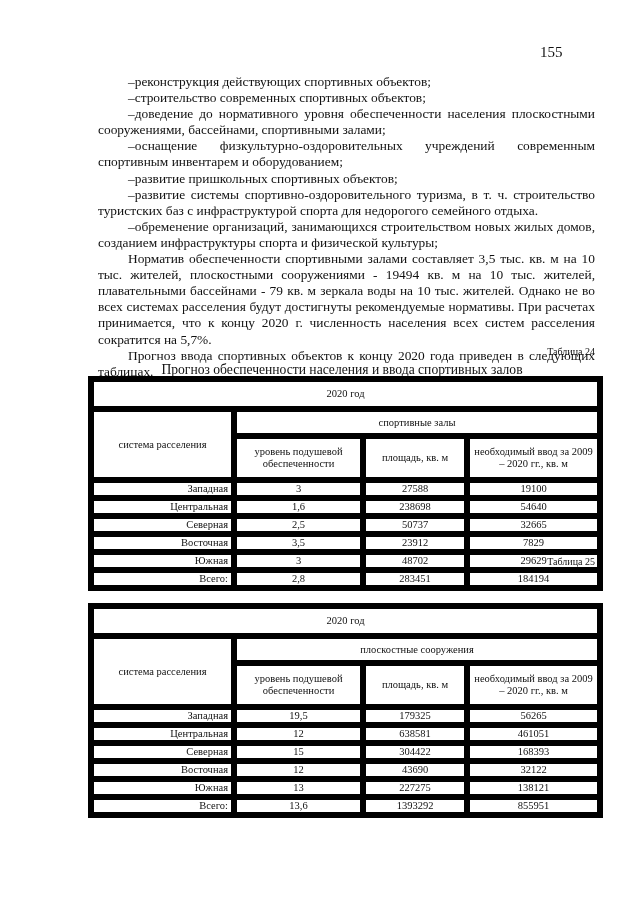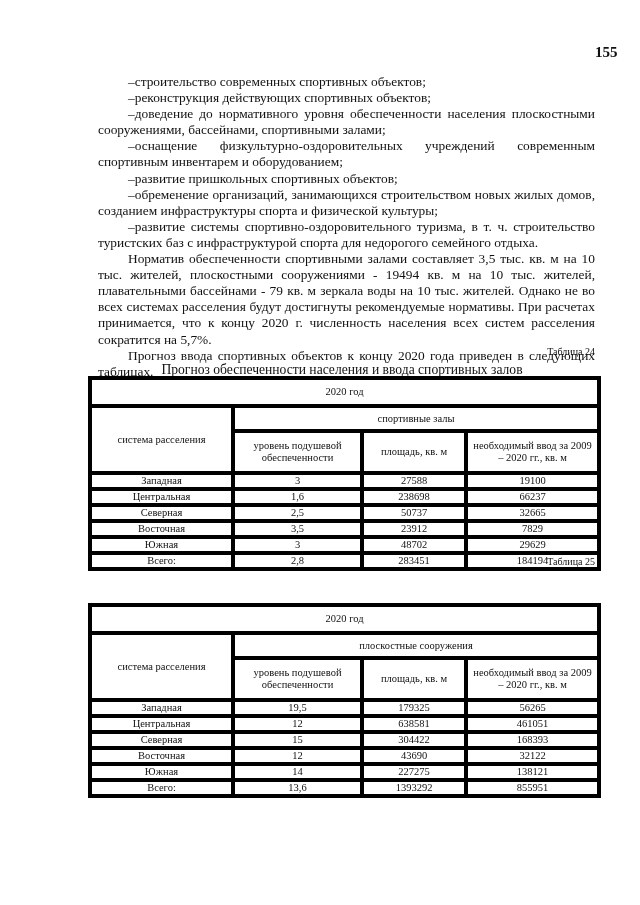--- a/index.html
+++ b/index.html
@@ -11,23 +11,23 @@
       width: 640px;
       height: 905px;
       position: relative;
       overflow: hidden;
       font-family: "Liberation Serif", "DejaVu Serif", serif;
       color: #111111;
     }
     .page-number {
       position: absolute;
       top: 44px;
-      left: 595px;
+      left: 540px;
       font-size: 15px;
-      font-weight: bold;
+      font-weight: normal;
     }
     .body-text {
       position: absolute;
       top: 74px;
       left: 98px;
       width: 497px;
       font-size: 13.4px;
       line-height: 16.1px;
       text-align: justify;
     }
@@ -51,45 +51,45 @@
     }
     table.data {
       position: absolute;
       left: 88px;
       width: 509px;
       border-collapse: collapse;
       font-size: 10.5px;
       table-layout: fixed;
     }
     table.data td {
-      border: 4px solid #000000;
+      border: 6px solid #000000;
       padding: 0 3px;
       text-align: center;
       vertical-align: middle;
       line-height: 12px;
     }
     table.data tr.r-year td { height: 24px; }
     table.data tr.r-group td { height: 21px; }
     table.data tr.r-sub td { height: 38px; }
     table.data tr.r-data td { height: 12px; line-height: 12px; }
-    table.data td.left { text-align: center; padding-left: 3px; }
+    table.data td.left { text-align: right; padding-left: 3px; }
   </style>
 </head>
 <body>
 
 <div class="page-number">155</div>
 
 <div class="body-text">
+  <p>–реконструкция действующих спортивных объектов;</p>
   <p>–строительство современных спортивных объектов;</p>
-  <p>–реконструкция действующих спортивных объектов;</p>
   <p>–доведение до нормативного уровня обеспеченности населения плоскостными сооружениями, бассейнами, спортивными залами;</p>
   <p>–оснащение физкультурно-оздоровительных учреждений современным спортивным инвентарем и оборудованием;</p>
   <p>–развитие пришкольных спортивных объектов;</p>
+  <p>–развитие системы спортивно-оздоровительного туризма, в т. ч. строительство туристских баз с инфраструктурой спорта для недорогого семейного отдыха.</p>
   <p>–обременение организаций, занимающихся строительством новых жилых домов, созданием инфраструктуры спорта и физической культуры;</p>
-  <p>–развитие системы спортивно-оздоровительного туризма, в т. ч. строительство туристских баз с инфраструктурой спорта для недорогого семейного отдыха.</p>
   <p>Норматив обеспеченности спортивными залами составляет 3,5 тыс. кв. м на 10 тыс. жителей, плоскостными сооружениями - 19494 кв. м на 10 тыс. жителей, плавательными бассейнами - 79 кв. м зеркала воды на 10 тыс. жителей. Однако не во всех системах расселения будут достигнуты рекомендуемые нормативы. При расчетах принимается, что к концу 2020 г. численность населения всех систем расселения сократится на 5,7%.</p>
   <p>Прогноз ввода спортивных объектов к концу 2020 года приведен в следующих таблицах.</p>
 </div>
 
 <div class="table-caption" style="top:346px;">Таблица 24</div>
 <div class="table-title" style="top:362px;">Прогноз обеспеченности населения и ввода спортивных залов</div>
 
 <table class="data" style="top:376px;">
   <colgroup>
     <col style="width:143px">
@@ -113,21 +113,21 @@
   <tr class="r-data">
     <td class="left">Западная</td>
     <td>3</td>
     <td>27588</td>
     <td>19100</td>
   </tr>
   <tr class="r-data">
     <td class="left">Центральная</td>
     <td>1,6</td>
     <td>238698</td>
-    <td>66237</td>
+    <td>54640</td>
   </tr>
   <tr class="r-data">
     <td class="left">Северная</td>
     <td>2,5</td>
     <td>50737</td>
     <td>32665</td>
   </tr>
   <tr class="r-data">
     <td class="left">Восточная</td>
     <td>3,5</td>
@@ -192,21 +192,21 @@
     <td>168393</td>
   </tr>
   <tr class="r-data">
     <td class="left">Восточная</td>
     <td>12</td>
     <td>43690</td>
     <td>32122</td>
   </tr>
   <tr class="r-data">
     <td class="left">Южная</td>
-    <td>14</td>
+    <td>13</td>
     <td>227275</td>
     <td>138121</td>
   </tr>
   <tr class="r-data">
     <td class="left">Всего:</td>
     <td>13,6</td>
     <td>1393292</td>
     <td>855951</td>
   </tr>
 </tbody>

